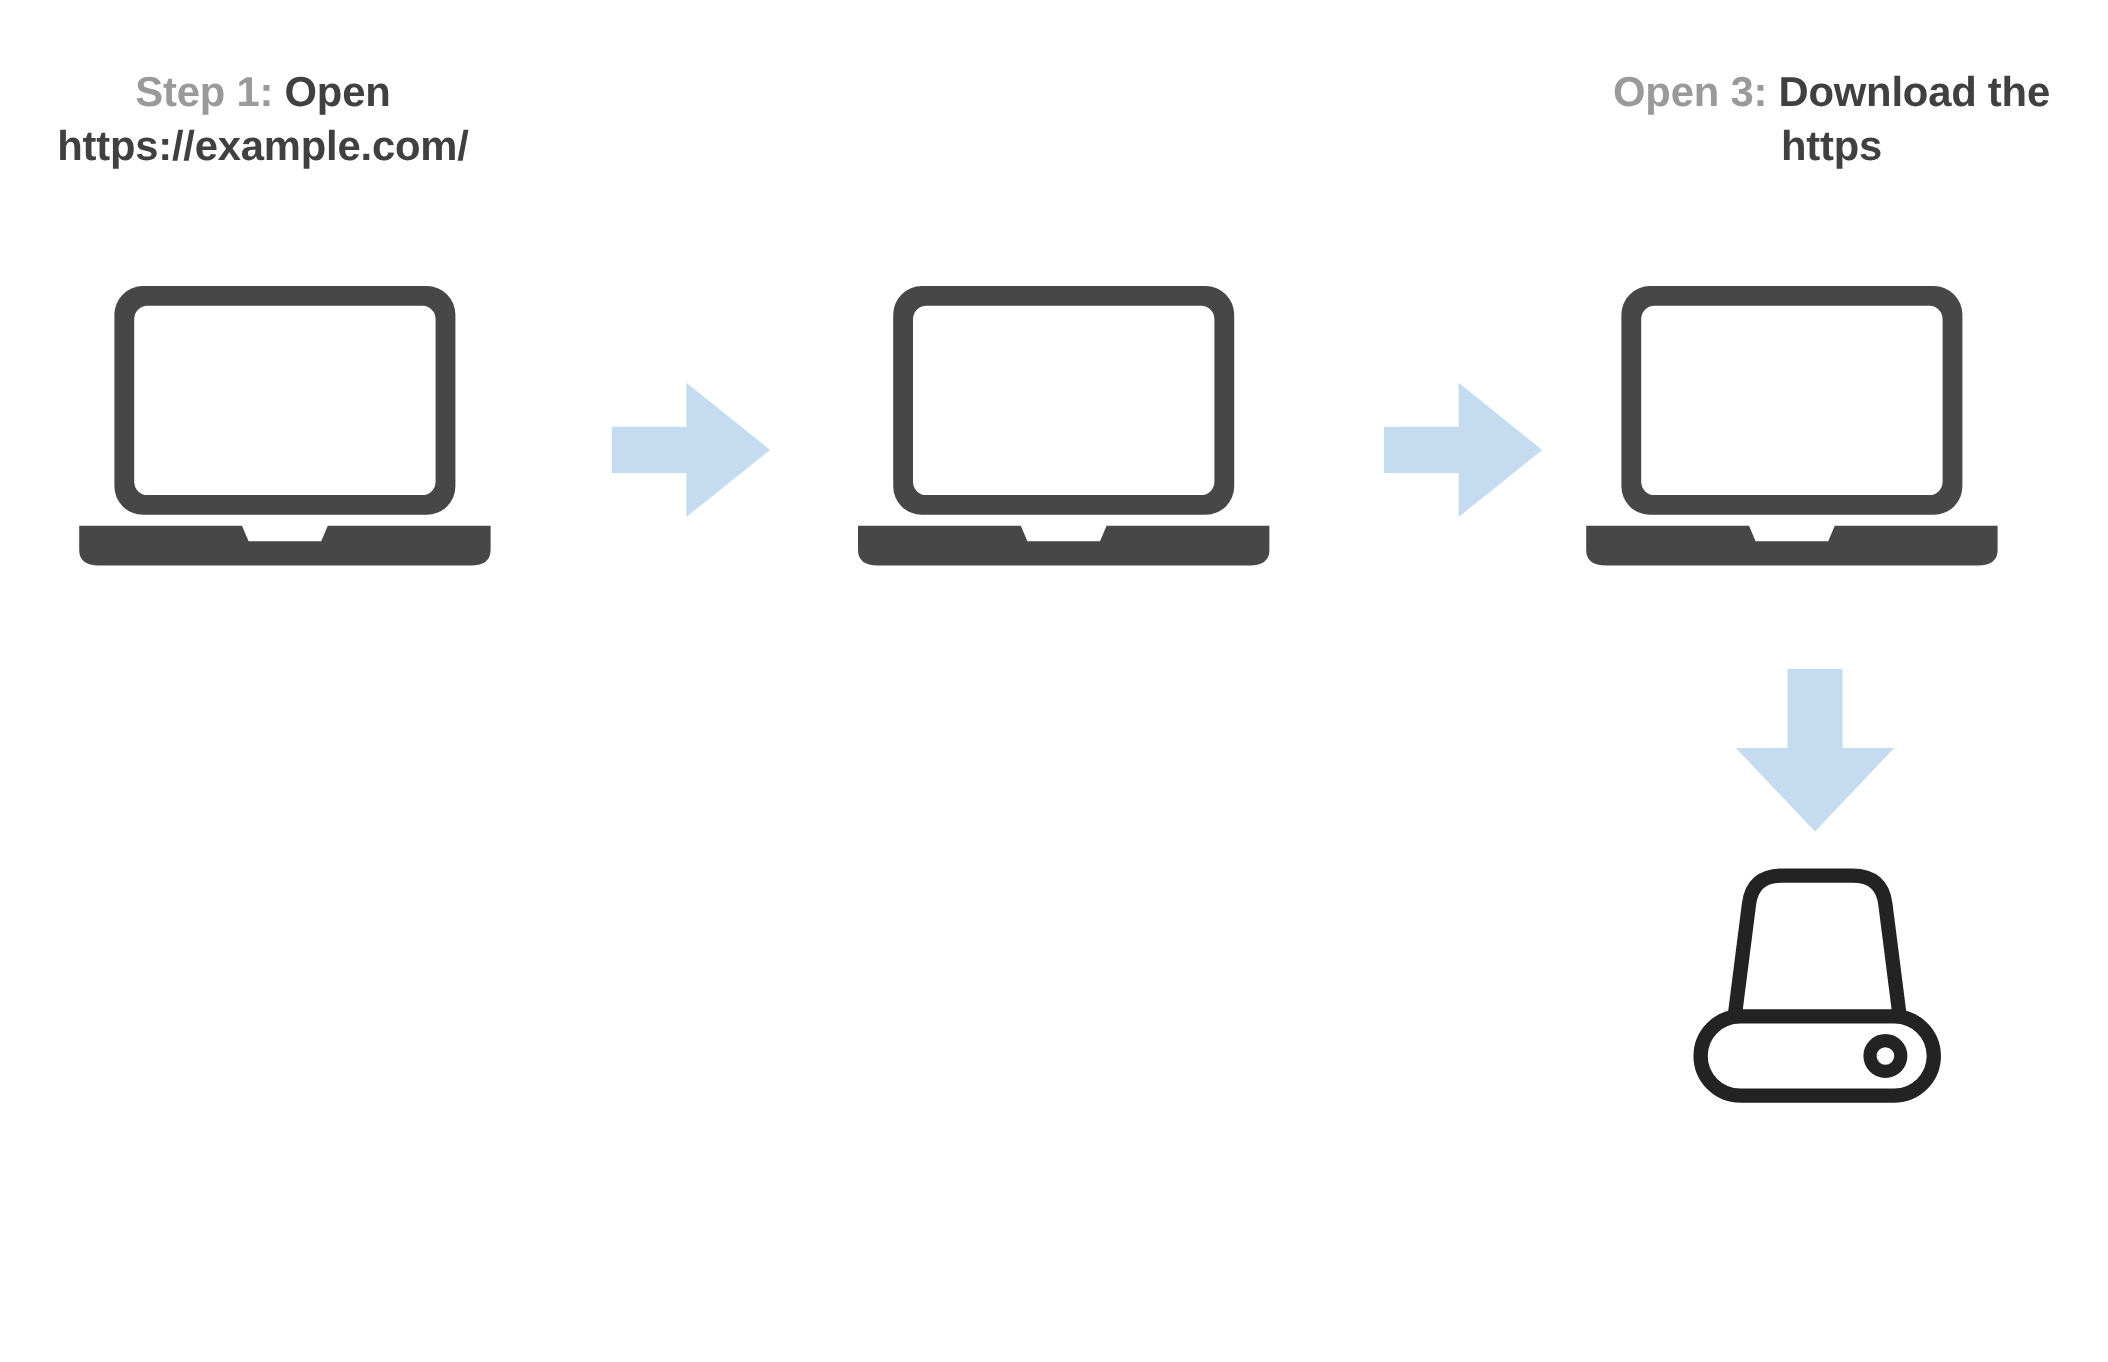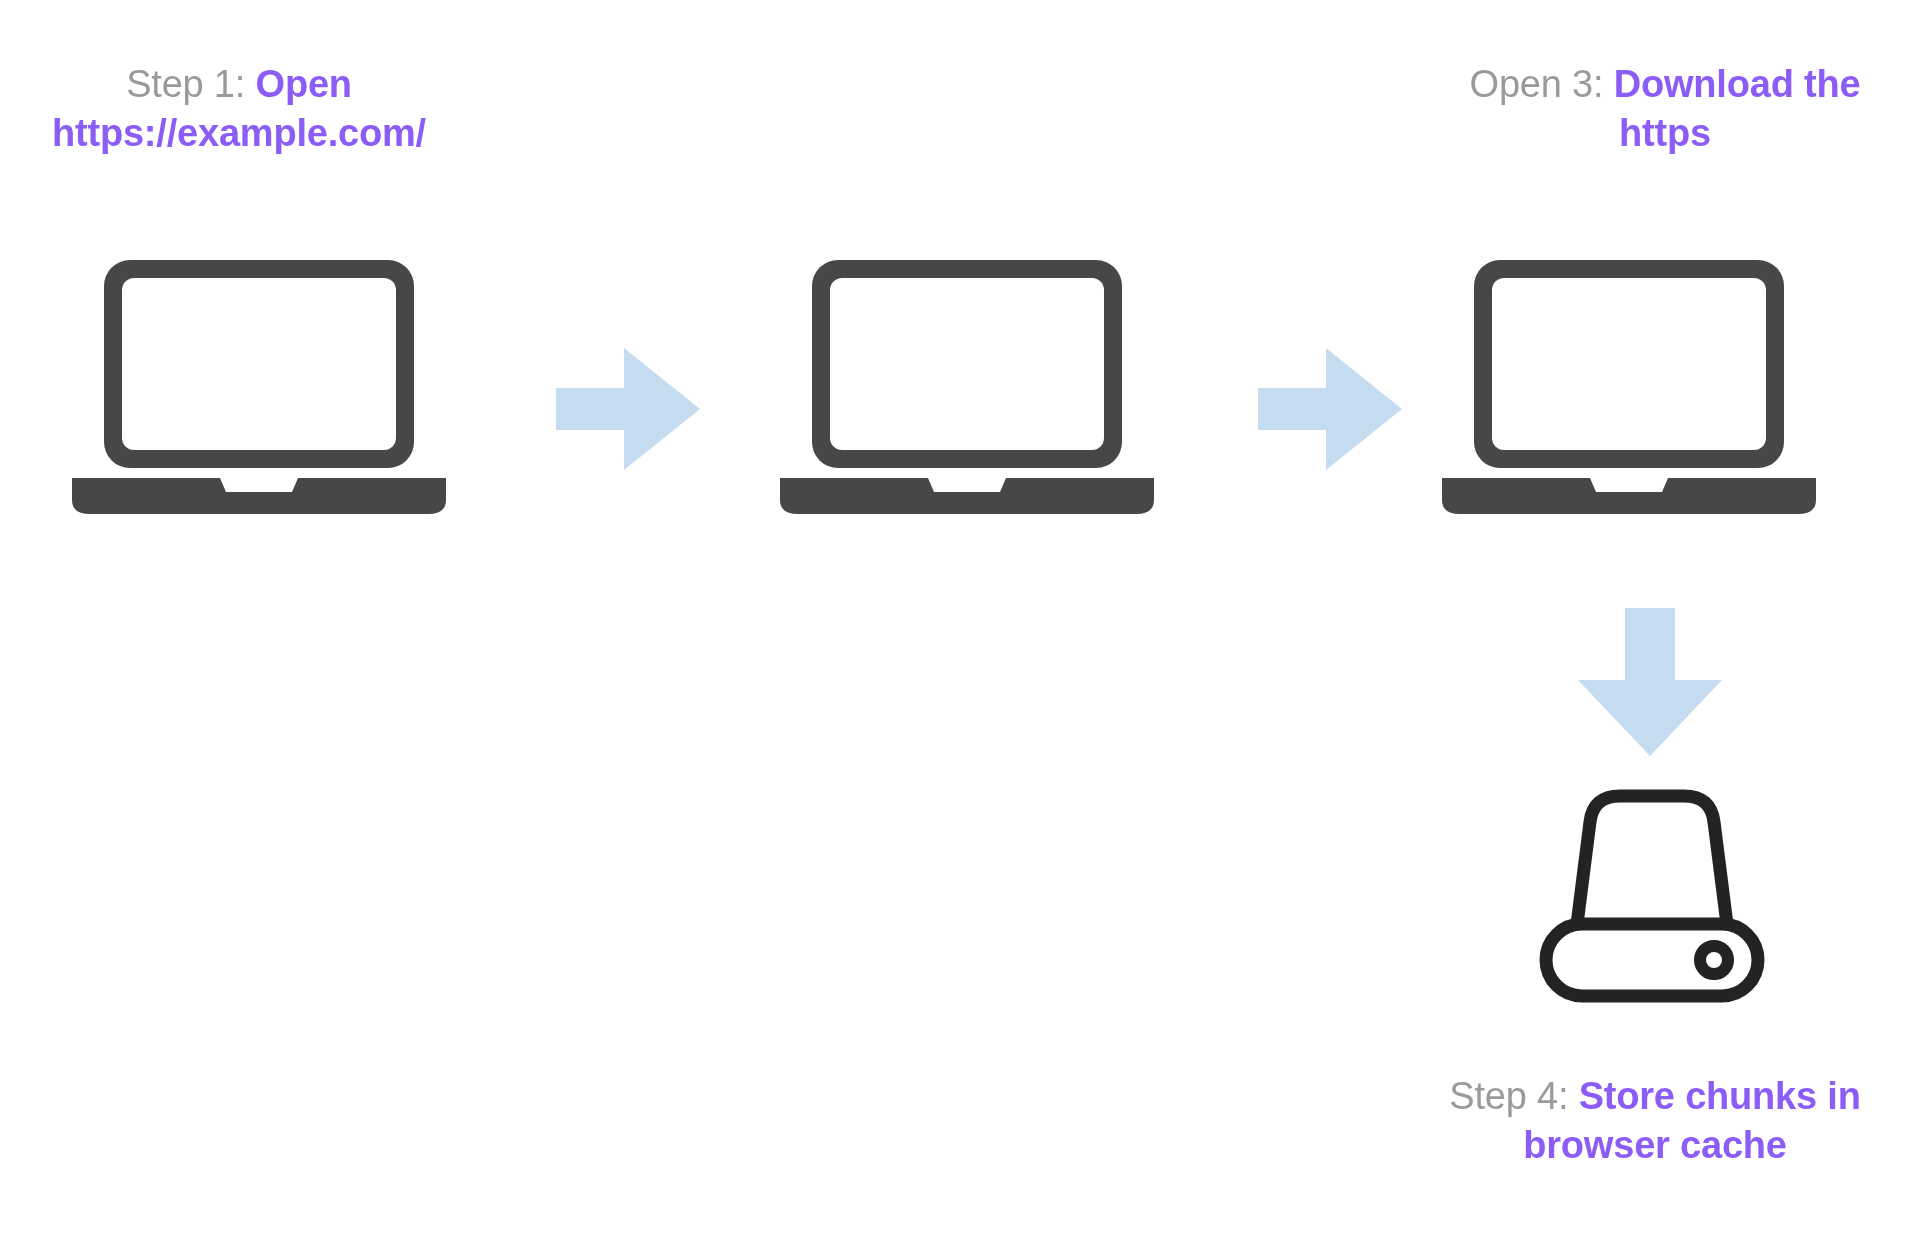--- a/index.html
+++ b/index.html
@@ -26,24 +26,24 @@
   
   .caption {
     position: absolute;
     text-align: center;
     font-size: 38px;
     line-height: 1.28;
     letter-spacing: -0.2px;
   }
   .caption .lead {
     color: #9a9a9a;
-    font-weight: 400;
+    font-weight: 700;
   }
   .caption .strong {
-    color: #8b5cf6;
+    color: #404040;
     font-weight: 700;
   }
 
   #caption-1 { left: 24px;   top: 60px;  width: 430px; }
   #caption-2 { left: 585px;  top: 60px;  width: 560px; }
   #caption-3 { left: 1440px; top: 60px;  width: 450px; }
   #caption-4 { left: 1420px; top: 1072px; width: 470px; }
 
   
   .laptop {
@@ -139,17 +139,14 @@
   </div>
 
   <div id="harddrive">
     <svg viewBox="0 0 240 228" xmlns="http://www.w3.org/2000/svg" aria-hidden="true">
       <path d="M44 150 L58 40 Q61 14 88 14 H152 Q179 14 182 40 L196 150" fill="none" stroke="#232323" stroke-width="13" stroke-linecap="round" stroke-linejoin="round"></path>
       <rect x="14" y="142" width="212" height="72" rx="36" ry="36" fill="#ffffff" stroke="#232323" stroke-width="13"></rect>
       <circle cx="182" cy="178" r="14" fill="#ffffff" stroke="#232323" stroke-width="12"></circle>
     </svg>
   </div>
 
-  <div class="caption" id="caption-4">
-    <span class="lead">Step 4: </span><span class="strong">Store chunks in browser cache</span>
-  </div>
 
 </div>
 
 </body></html>

